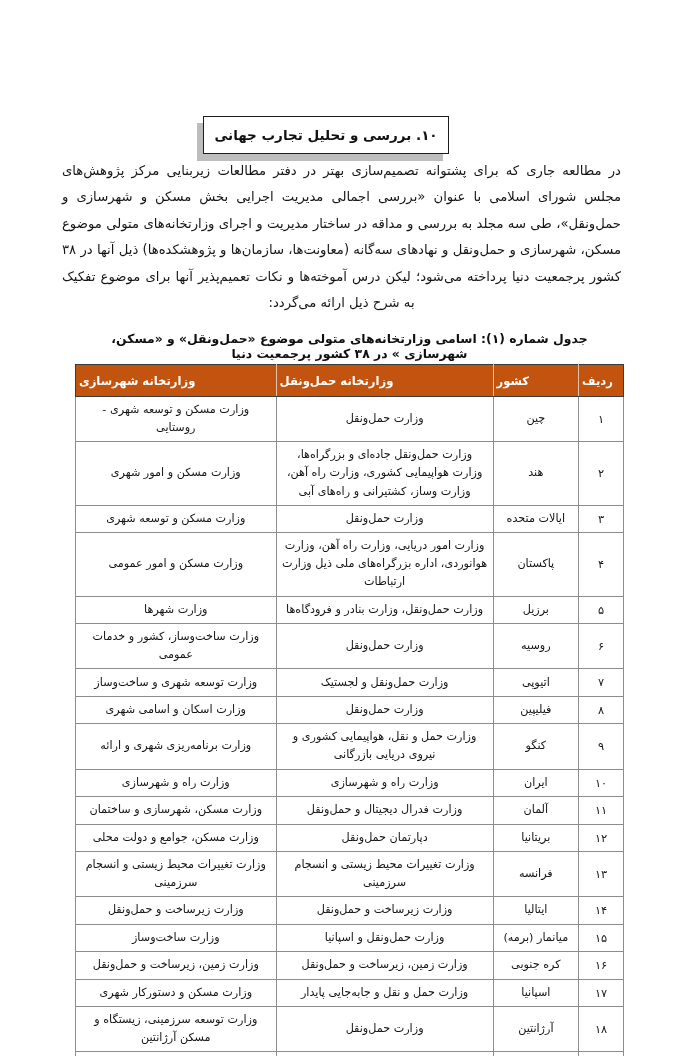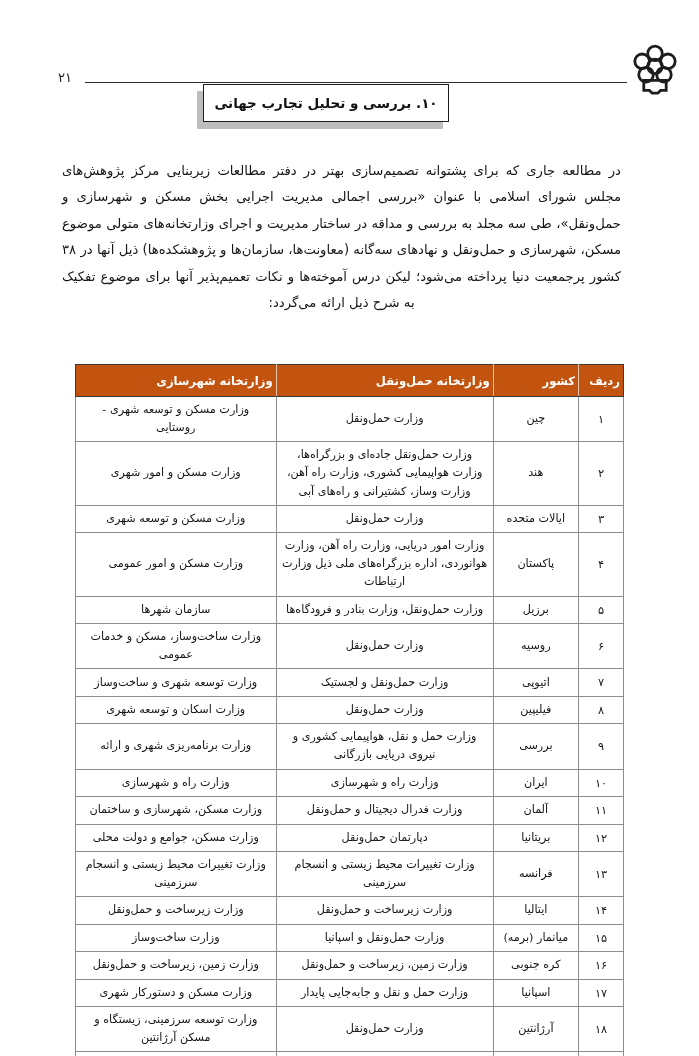--- a/index.html
+++ b/index.html
@@ -54,21 +54,21 @@
     top: 30px;
     font-size: 13px;
     color: #222;
     direction: rtl;
     letter-spacing: 0.5px;
   }
 
   
   .section-heading-wrap {
     position: absolute;
-    top: 84px;
+    top: 116px;
     right: 250px;
     width: 250px;
     height: 40px;
   }
   .section-heading-shadow {
     position: absolute;
     right: 6px;
     top: 7px;
     width: 246px;
     height: 38px;
@@ -135,21 +135,21 @@
   }
   table.data-table thead th {
     background: #C2540F;
     color: #ffffff;
     font-weight: bold;
     font-size: 11.6px;
     height: 27px;
     border-right: 1px solid #e6c3ab;
     border-left: 1px solid #e6c3ab;
     border-bottom: 1.4px solid #3a3a3a;
-    text-align: right;
+    text-align: left;
     vertical-align: middle;
     padding: 2px 3px;
   }
   table.data-table thead th:first-child { border-right: none; }
   table.data-table thead th:last-child { border-left: none; }
 
   table.data-table td {
     border: 0.9px solid #8d8d8d;
     text-align: center;
     vertical-align: middle;
@@ -169,48 +169,31 @@
   col.w-index    { width: 8.2%;  }
   col.w-country  { width: 15.6%; }
   col.w-transport{ width: 39.6%; }
   col.w-urban    { width: 36.6%; }
 </style>
 </head>
 <body>
 
 <div class="page">
 
-  <div class="page-header">
-
-    <svg class="header-logo" viewBox="0 0 100 100" xmlns="http://www.w3.org/2000/svg">
-      <g fill="none" stroke="#1d1d1d" stroke-width="5">
-        <circle cx="50" cy="24" r="13"></circle>
-        <circle cx="27" cy="38" r="13"></circle>
-        <circle cx="73" cy="38" r="13"></circle>
-        <circle cx="34" cy="62" r="13"></circle>
-        <circle cx="66" cy="62" r="13"></circle>
-        <circle cx="50" cy="47" r="13"></circle>
-        <path d="M30 72 L70 72 L70 90 L60 90 L55 95 L45 95 L40 90 L30 90 Z"></path>
-      </g>
-    </svg>
-
-    <div class="header-rule"></div>
-
-    <div class="page-number">۲۱</div>
-  </div>
 
   <div class="section-heading-wrap">
     <div class="section-heading-shadow"></div>
     <div class="section-heading">۱۰. بررسی و تحلیل تجارب جهانی</div>
   </div>
 
   <div class="body-text">
     <p>در مطالعه جاری که برای پشتوانه تصمیم‌سازی بهتر در دفتر مطالعات زیربنایی مرکز پژوهش‌های مجلس شورای اسلامی با عنوان «بررسی اجمالی مدیریت اجرایی بخش مسکن و شهرسازی و حمل‌ونقل»، طی سه مجلد به بررسی و مداقه در ساختار مدیریت و اجرای وزارتخانه‌های متولی موضوع مسکن، شهرسازی و حمل‌ونقل و نهادهای سه‌گانه (معاونت‌ها، سازمان‌ها و پژوهشکده‌ها) ذیل آنها در ۳۸ کشور پرجمعیت دنیا پرداخته می‌شود؛ لیکن درس آموخته‌ها و نکات تعمیم‌پذیر آنها برای موضوع تفکیک به شرح ذیل ارائه می‌گردد:</p>
   </div>
 
+  <div class="table-caption">جدول شماره (۱): اسامی وزارتخانه‌های متولی موضوع «حمل‌ونقل» و «مسکن، شهرسازی » در ۳۸ کشور پرجمعیت دنیا</div>
 
   <div class="table-wrap">
     <table class="data-table">
       <colgroup>
         <col class="w-index">
         <col class="w-country">
         <col class="w-transport">
         <col class="w-urban">
       </colgroup>
       <thead>
@@ -243,43 +226,43 @@
           <tr>
             <td class="col-index">۴</td>
             <td class="col-country">پاکستان</td>
             <td class="col-transport">وزارت امور دریایی، وزارت راه آهن، وزارت هوانوردی، اداره بزرگراه‌های ملی ذیل وزارت ارتباطات</td>
             <td class="col-urban">وزارت مسکن و امور عمومی</td>
           </tr>
           <tr>
             <td class="col-index">۵</td>
             <td class="col-country">برزیل</td>
             <td class="col-transport">وزارت حمل‌ونقل، وزارت بنادر و فرودگاه‌ها</td>
-            <td class="col-urban">سازمان شهرها</td>
+            <td class="col-urban">وزارت شهرها</td>
           </tr>
           <tr>
             <td class="col-index">۶</td>
             <td class="col-country">روسیه</td>
             <td class="col-transport">وزارت حمل‌ونقل</td>
-            <td class="col-urban">وزارت ساخت‌وساز، مسکن و خدمات عمومی</td>
+            <td class="col-urban">وزارت ساخت‌وساز، کشور و خدمات عمومی</td>
           </tr>
           <tr>
             <td class="col-index">۷</td>
             <td class="col-country">اتیوپی</td>
             <td class="col-transport">وزارت حمل‌ونقل و لجستیک</td>
             <td class="col-urban">وزارت توسعه شهری و ساخت‌وساز</td>
           </tr>
           <tr>
             <td class="col-index">۸</td>
             <td class="col-country">فیلیپین</td>
             <td class="col-transport">وزارت حمل‌ونقل</td>
-            <td class="col-urban">وزارت اسکان و توسعه شهری</td>
+            <td class="col-urban">وزارت اسکان و اسامی شهری</td>
           </tr>
           <tr>
             <td class="col-index">۹</td>
-            <td class="col-country">بررسی</td>
+            <td class="col-country">کنگو</td>
             <td class="col-transport">وزارت حمل و نقل، هواپیمایی کشوری و نیروی دریایی بازرگانی</td>
             <td class="col-urban">وزارت برنامه‌ریزی شهری و ارائه</td>
           </tr>
           <tr>
             <td class="col-index">۱۰</td>
             <td class="col-country">ایران</td>
             <td class="col-transport">وزارت راه و شهرسازی</td>
             <td class="col-urban">وزارت راه و شهرسازی</td>
           </tr>
           <tr>

